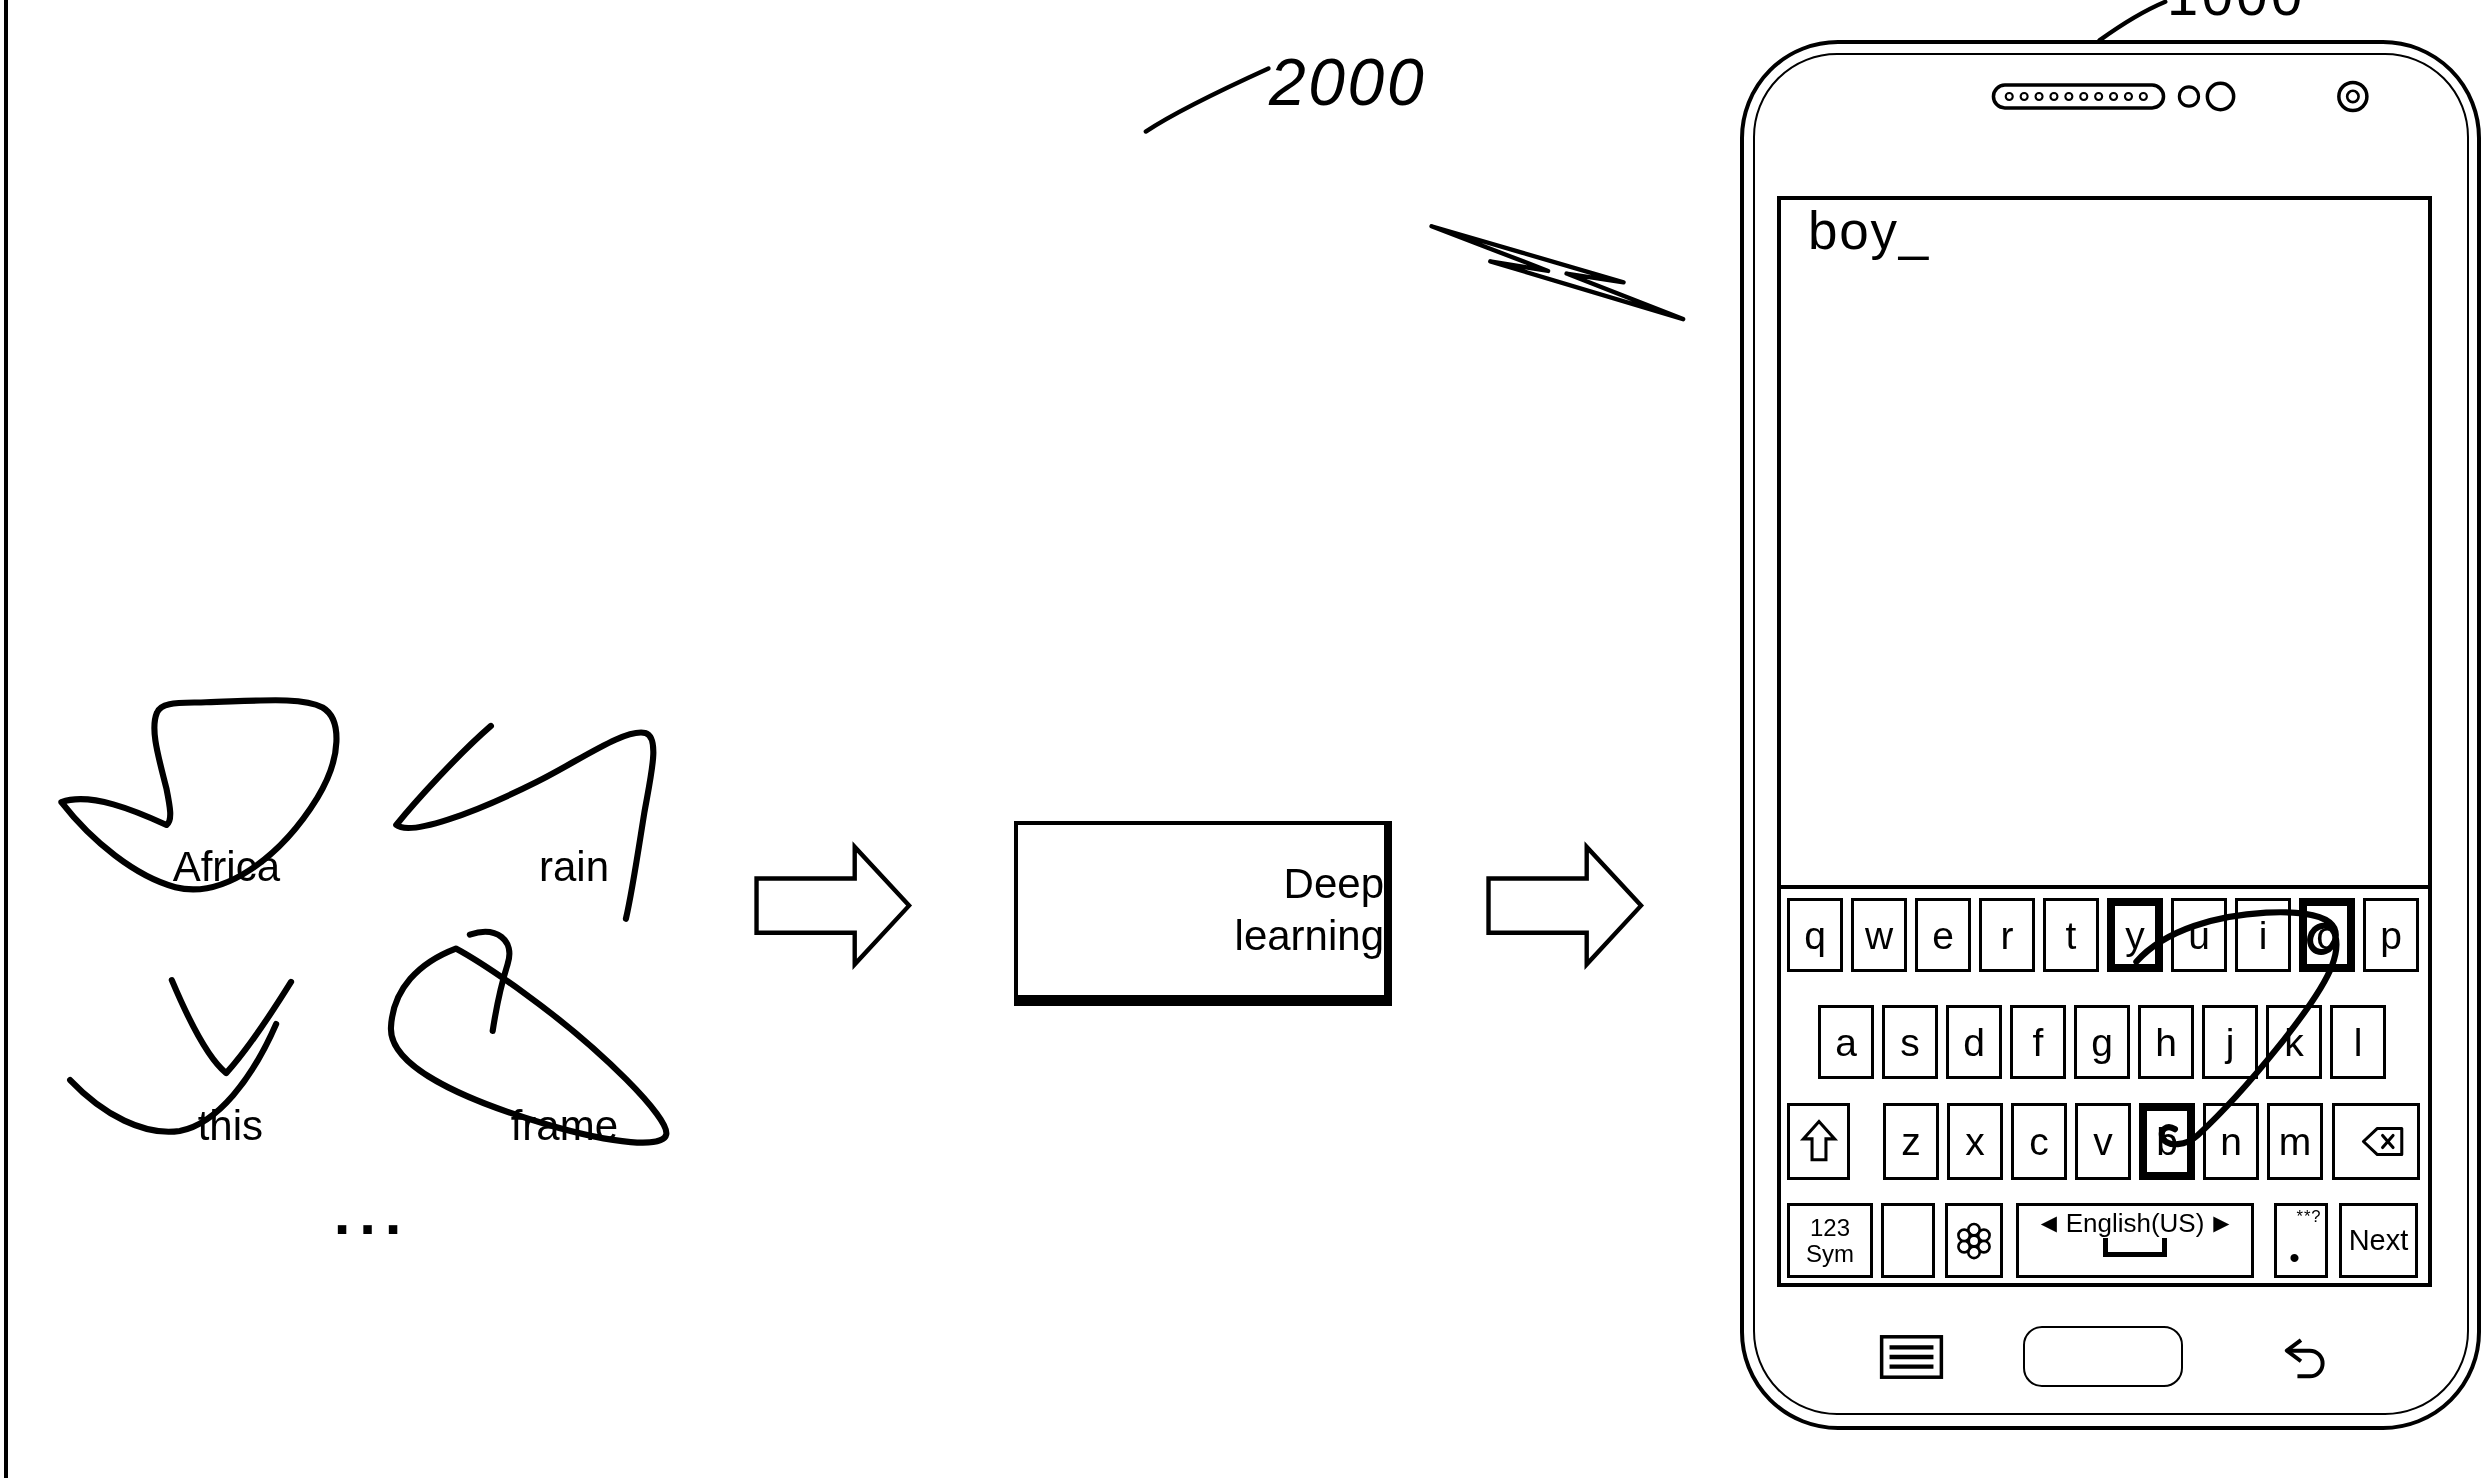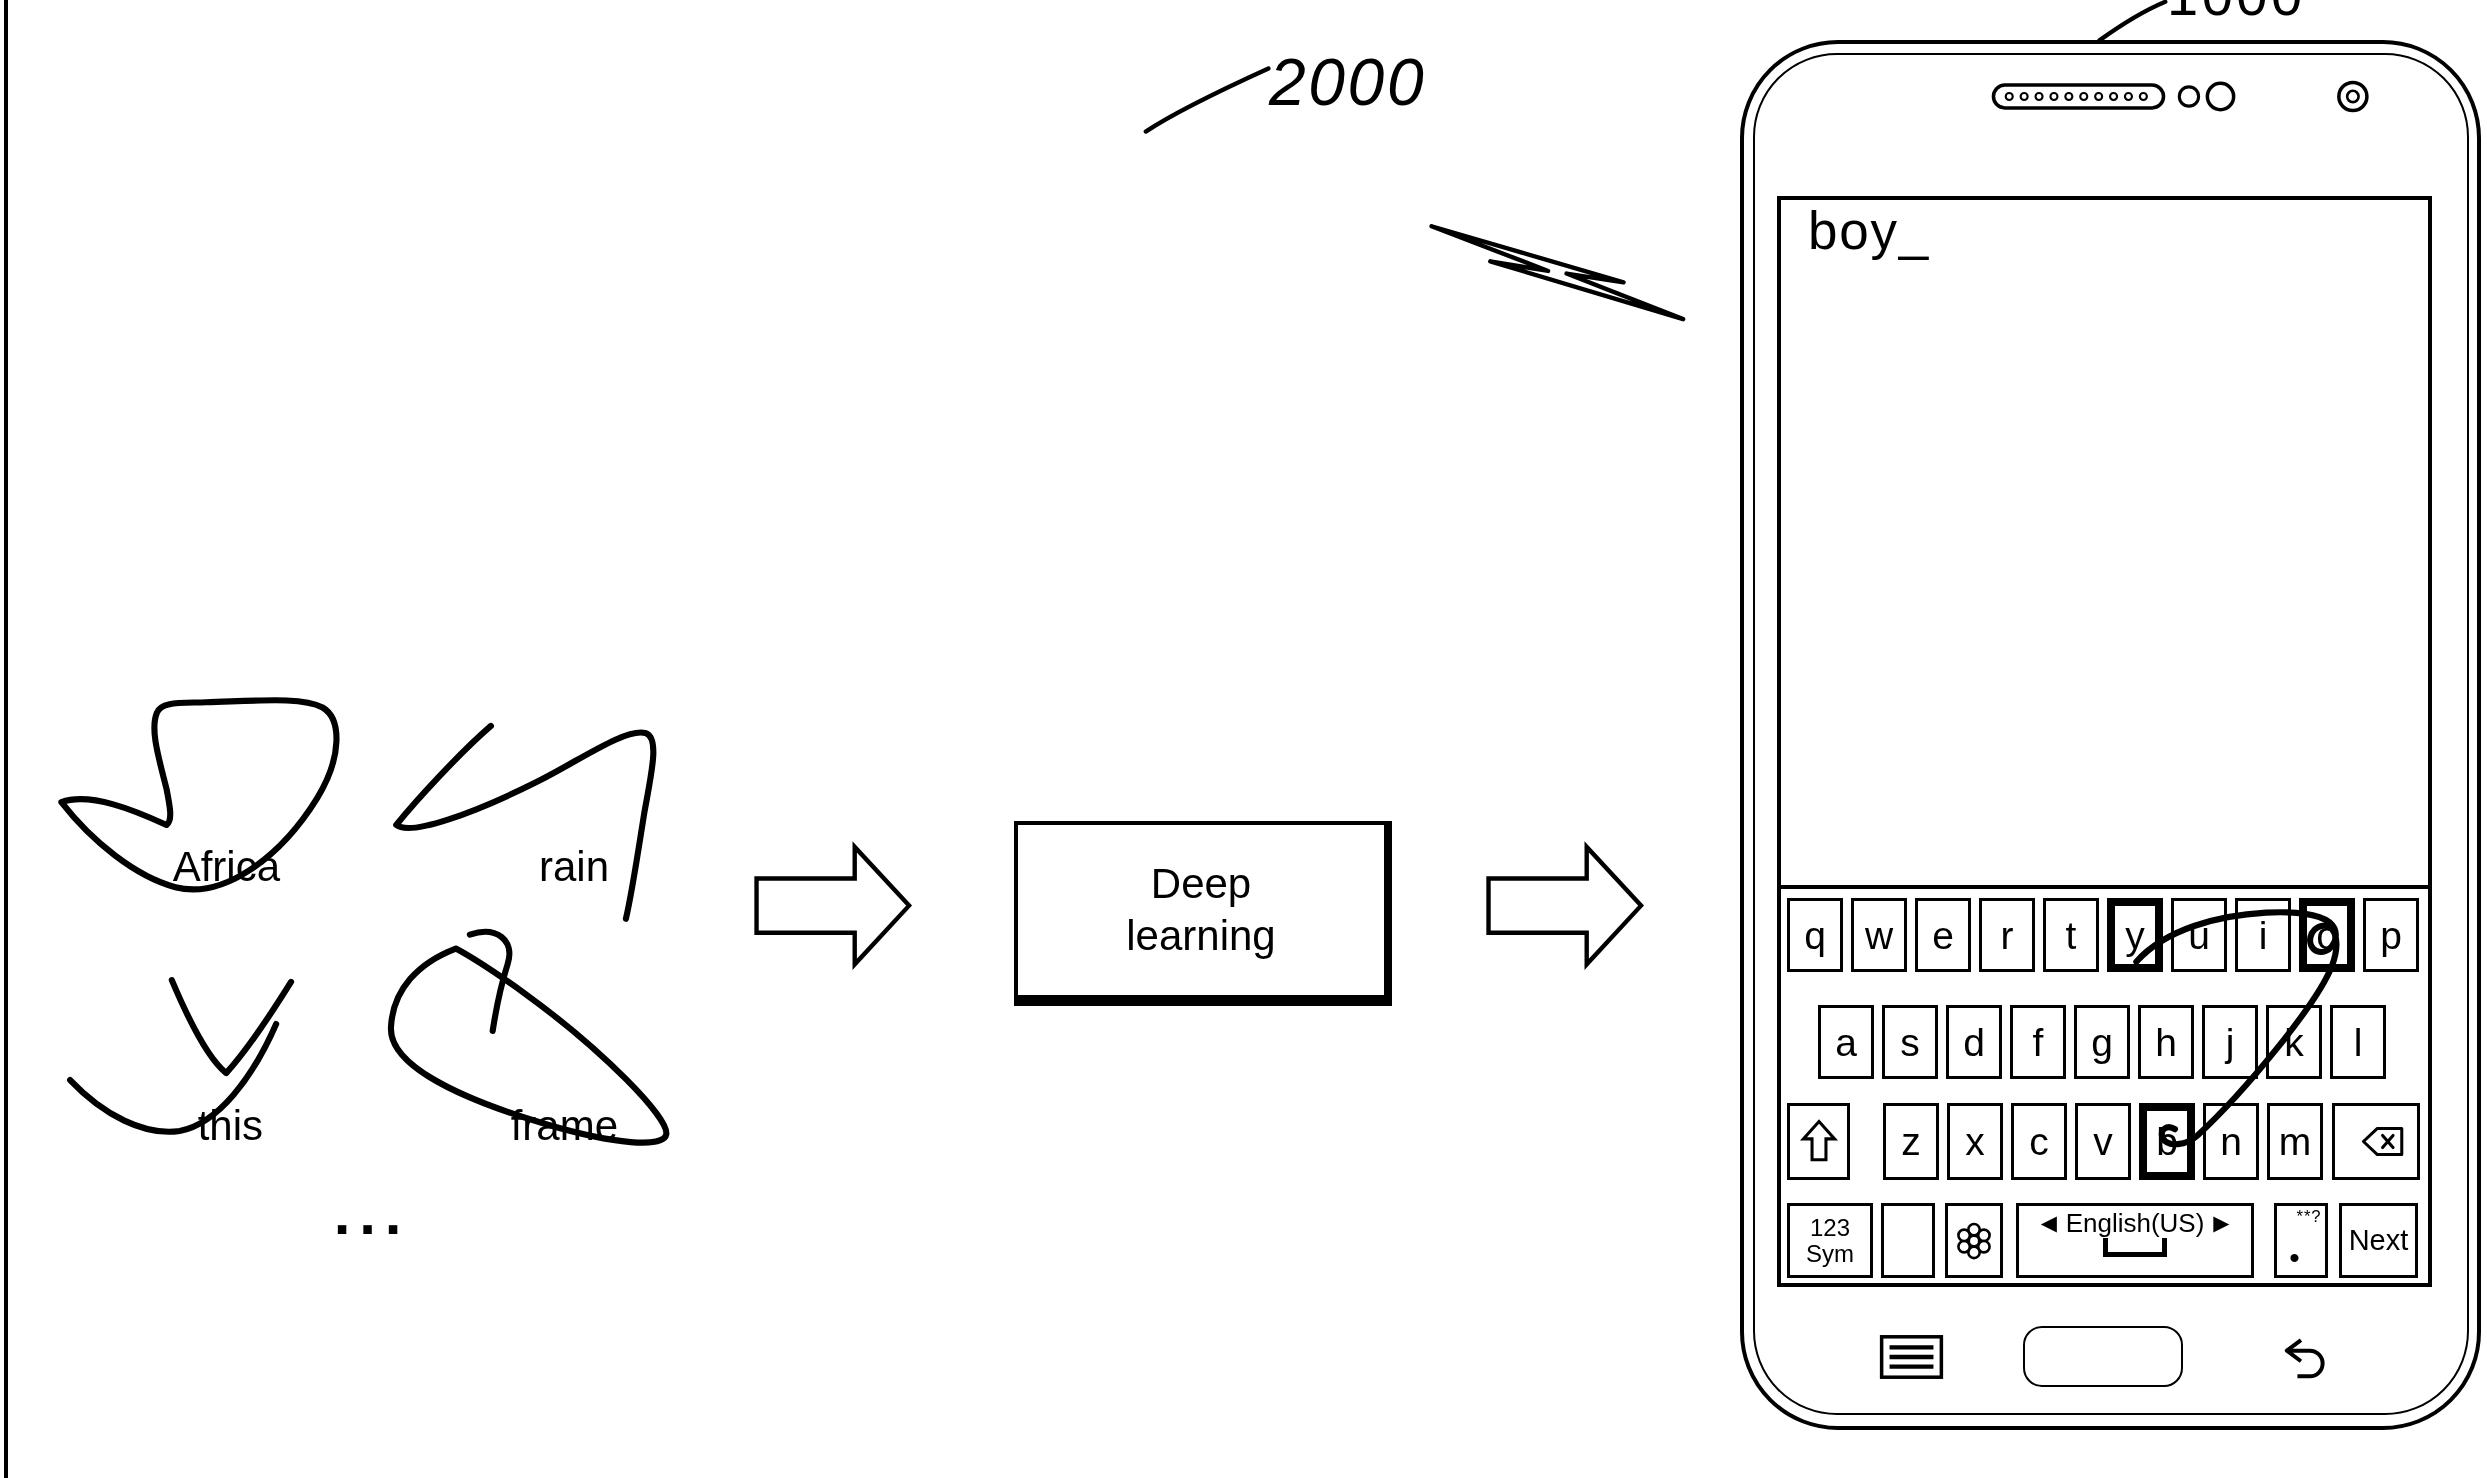--- a/index.html
+++ b/index.html
@@ -17,21 +17,21 @@
   #label-this{left:105px;top:1103px;width:158px;}
   #label-frame{left:416px;top:1103px;width:202px;}
   #ellipsis{left:302px;top:1179px;width:140px;font-size:60px;font-weight:bold;letter-spacing:8.8px;text-align:center;}
   
   #server-box{left:1014px;top:132px;width:373px;height:183px;border:5.3px dashed #000;
     display:flex;align-items:center;justify-content:center;font-size:41px;letter-spacing:1.8px;}
   #ref-2000{left:1269px;top:44px;font-size:66px;letter-spacing:2.6px;font-style:italic;}
   
   #deep-box{left:1014px;top:821px;width:378px;height:185px;border:4.4px solid #000;
     border-right-width:8px;border-bottom-width:11.4px;
-    display:flex;flex-direction:column;align-items:center;justify-content:center;
+    display:flex;flex-direction:column;align-items:flex-end;justify-content:center;
     font-size:42px;line-height:1.25;text-align:center;}
   
   #phone-outer{left:1740px;top:40px;width:741px;height:1390px;border:4.4px solid #000;border-radius:98px;}
   #phone-inner{left:1753px;top:53px;width:716px;height:1362px;border:2.6px solid #000;border-radius:84px;}
   #screen{left:1777px;top:196px;width:655px;height:1091px;border:4.4px solid #000;background:#fff;}
   #screen-text{left:1808px;top:200px;font-size:53px;letter-spacing:1.8px;}
   #screen-text .cursor{letter-spacing:0;}
   #kb-separator{left:1780px;top:885px;width:650px;height:3.5px;background:#000;}
   
   .key{position:absolute;box-sizing:border-box;background:#fff;border:3.5px solid #000;

